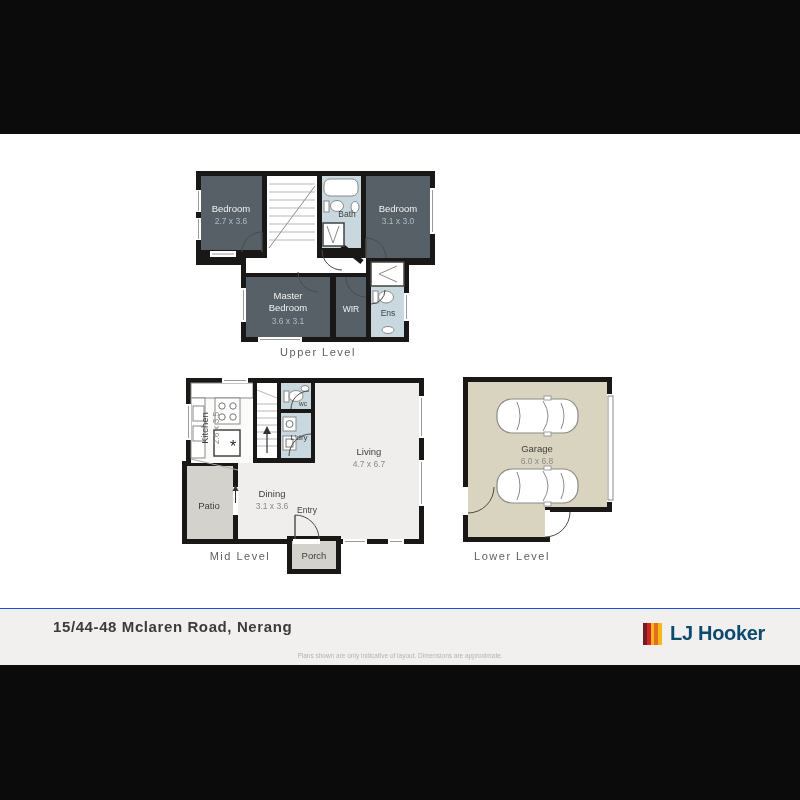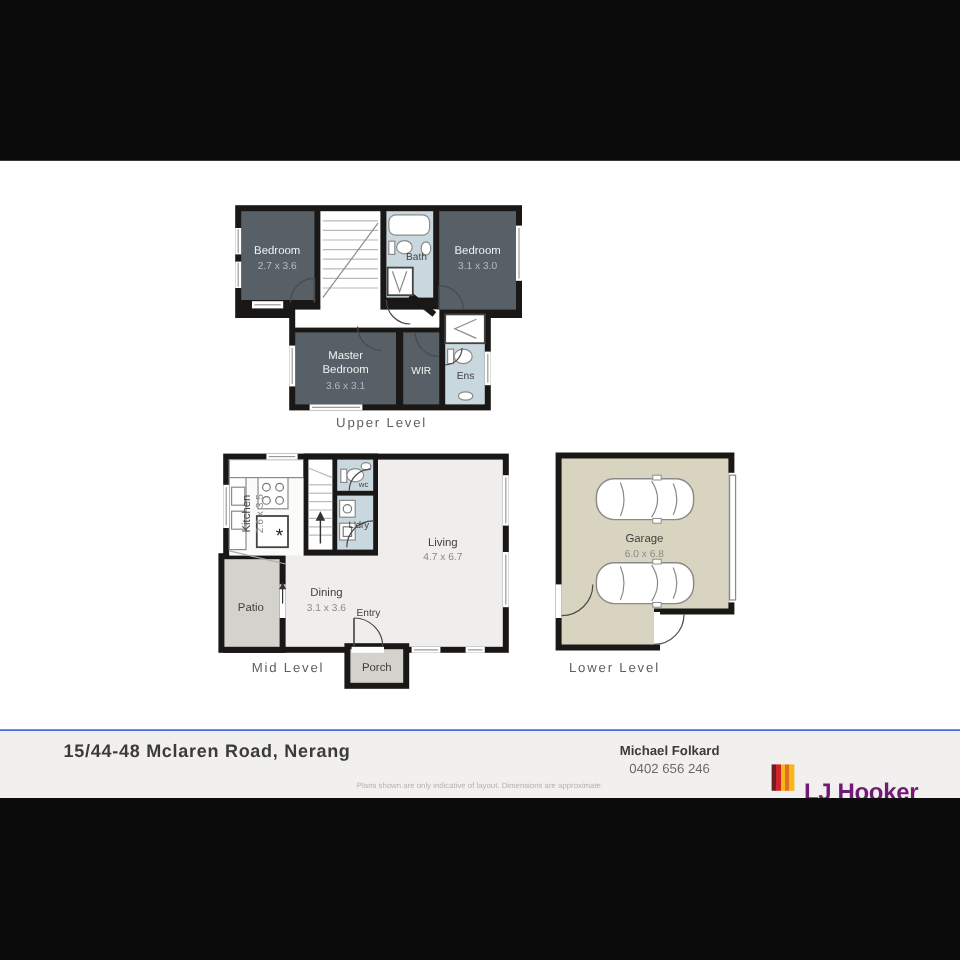--- a/index.html
+++ b/index.html
@@ -34,21 +34,21 @@
   .footer{position:absolute;left:0;top:608px;width:800px;height:57px;background:#f1f0ee;
           border-top:1px solid #1d4ed8;box-sizing:border-box;}
   .addr{position:absolute;left:53px;top:9px;font-size:15px;font-weight:700;color:#3b3b3b;letter-spacing:.6px;}
   .details{position:absolute;left:53px;top:28px;font-size:10px;color:#6b6b6b;letter-spacing:.2px;}
   .agent{position:absolute;left:488px;top:11px;width:140px;text-align:center;}
   .agent-name{font-size:11px;font-weight:700;color:#3b3b3b;}
   .agent-phone{font-size:11px;color:#6b6b6b;margin-top:3px;}
   .logo{position:absolute;left:643px;top:13px;display:flex;align-items:center;}
   .logo-icon{width:19px;height:22px;margin-right:8px;
      background:linear-gradient(90deg,#6d1f24 0 20%,#d2232a 20% 40%,#f5b81c 40% 58%,#e1701d 58% 78%,#f5b81c 78% 100%);}
-  .logo-text{font-size:20px;font-weight:600;color:#701a75;letter-spacing:-.3px;margin-top:28px;}
+  .logo-text{font-size:20px;font-weight:600;color:#0c4a6e;letter-spacing:-.3px;}
   .disclaimer{position:absolute;left:0;top:43px;width:800px;text-align:center;
               font-size:6.5px;color:#b5b3b0;}
 </style>
 </head>
 <body>
 
 <div class="stage">
   <div class="band band-top"></div>
   <div class="sheet"></div>
 
@@ -273,24 +273,20 @@
       <path class="arc" d="M545,537 A25,25 0 0 0 570,512"></path>
 
       <text class="room-name-light" x="537" y="452">Garage</text>
       <text class="room-dims-light" x="537" y="464">6.0 x 6.8</text>
       <text class="lvl-label" x="512" y="560">Lower Level</text>
     </g>
   </svg>
 
   <div class="footer">
     <div class="addr">15/44-48 Mclaren Road, Nerang</div>
-    <div class="agent">
-      <div class="agent-name">Michael Folkard</div>
-      <div class="agent-phone">0402 656 246</div>
-    </div>
     <div class="logo">
       <div class="logo-icon"></div>
       <div class="logo-text">LJ Hooker</div>
     </div>
     <div class="disclaimer">Plans shown are only indicative of layout. Dimensions are approximate.</div>
   </div>
 
   <div class="band band-bottom"></div>
 </div>
 

